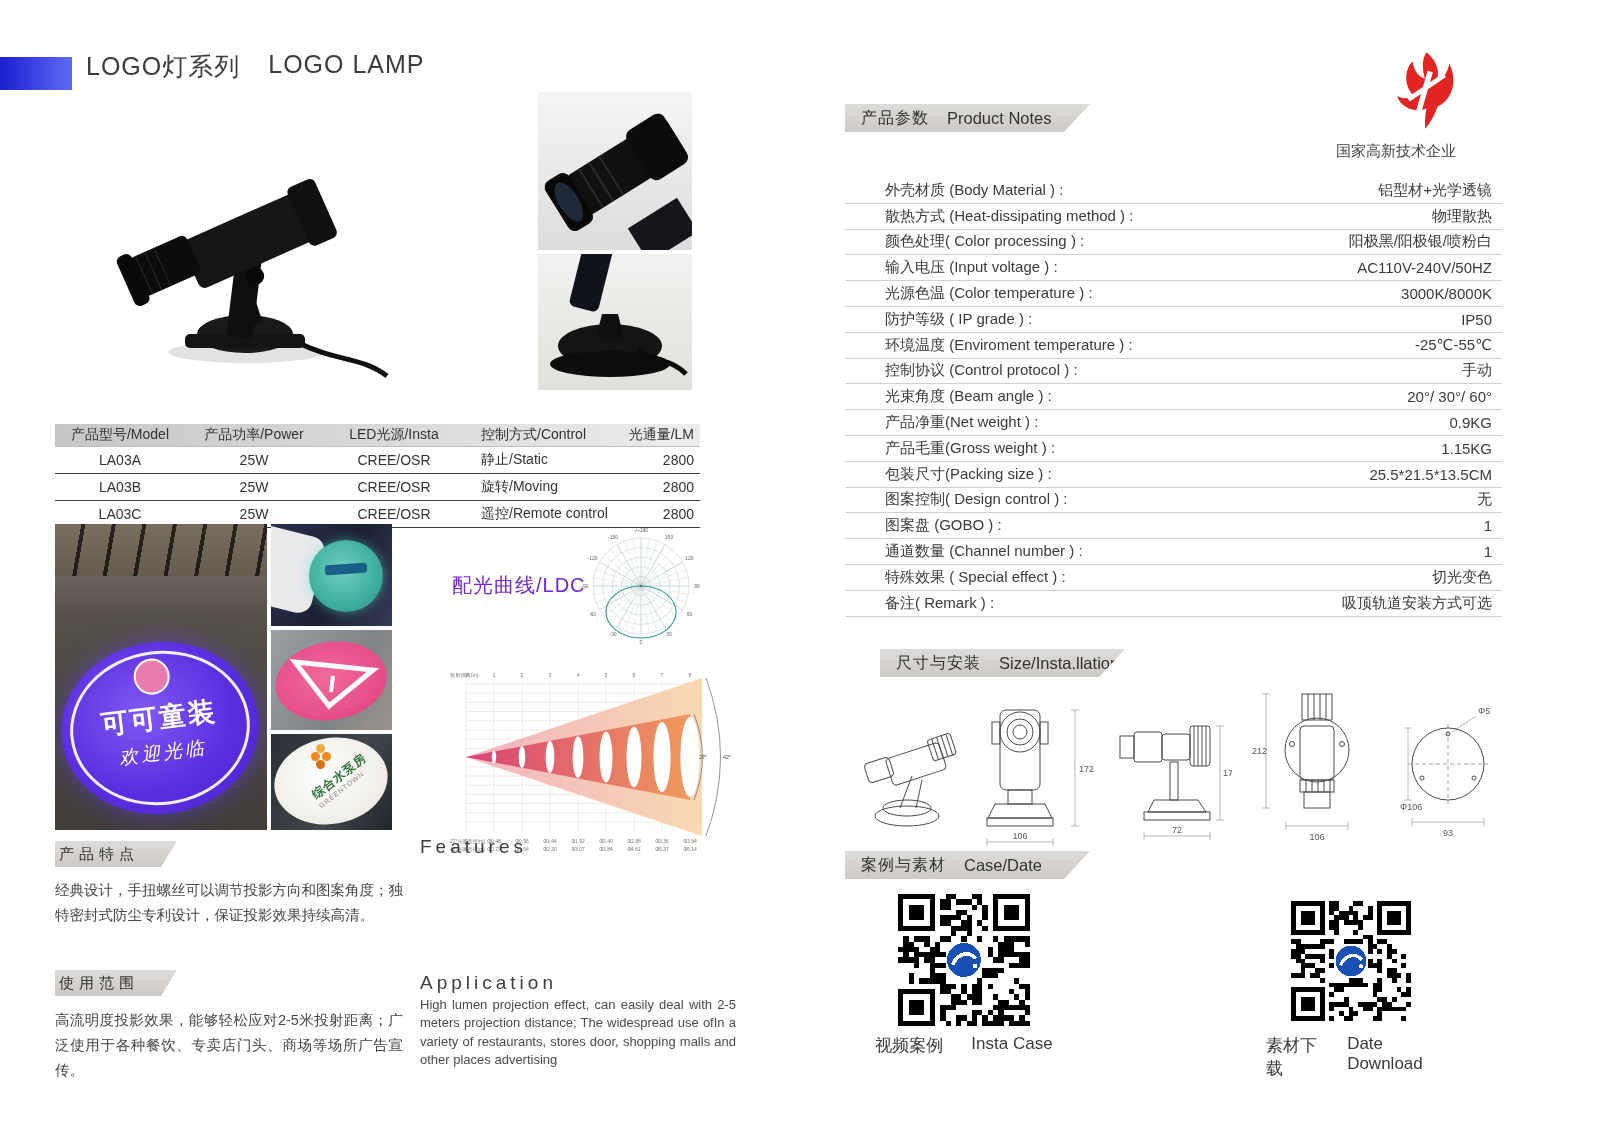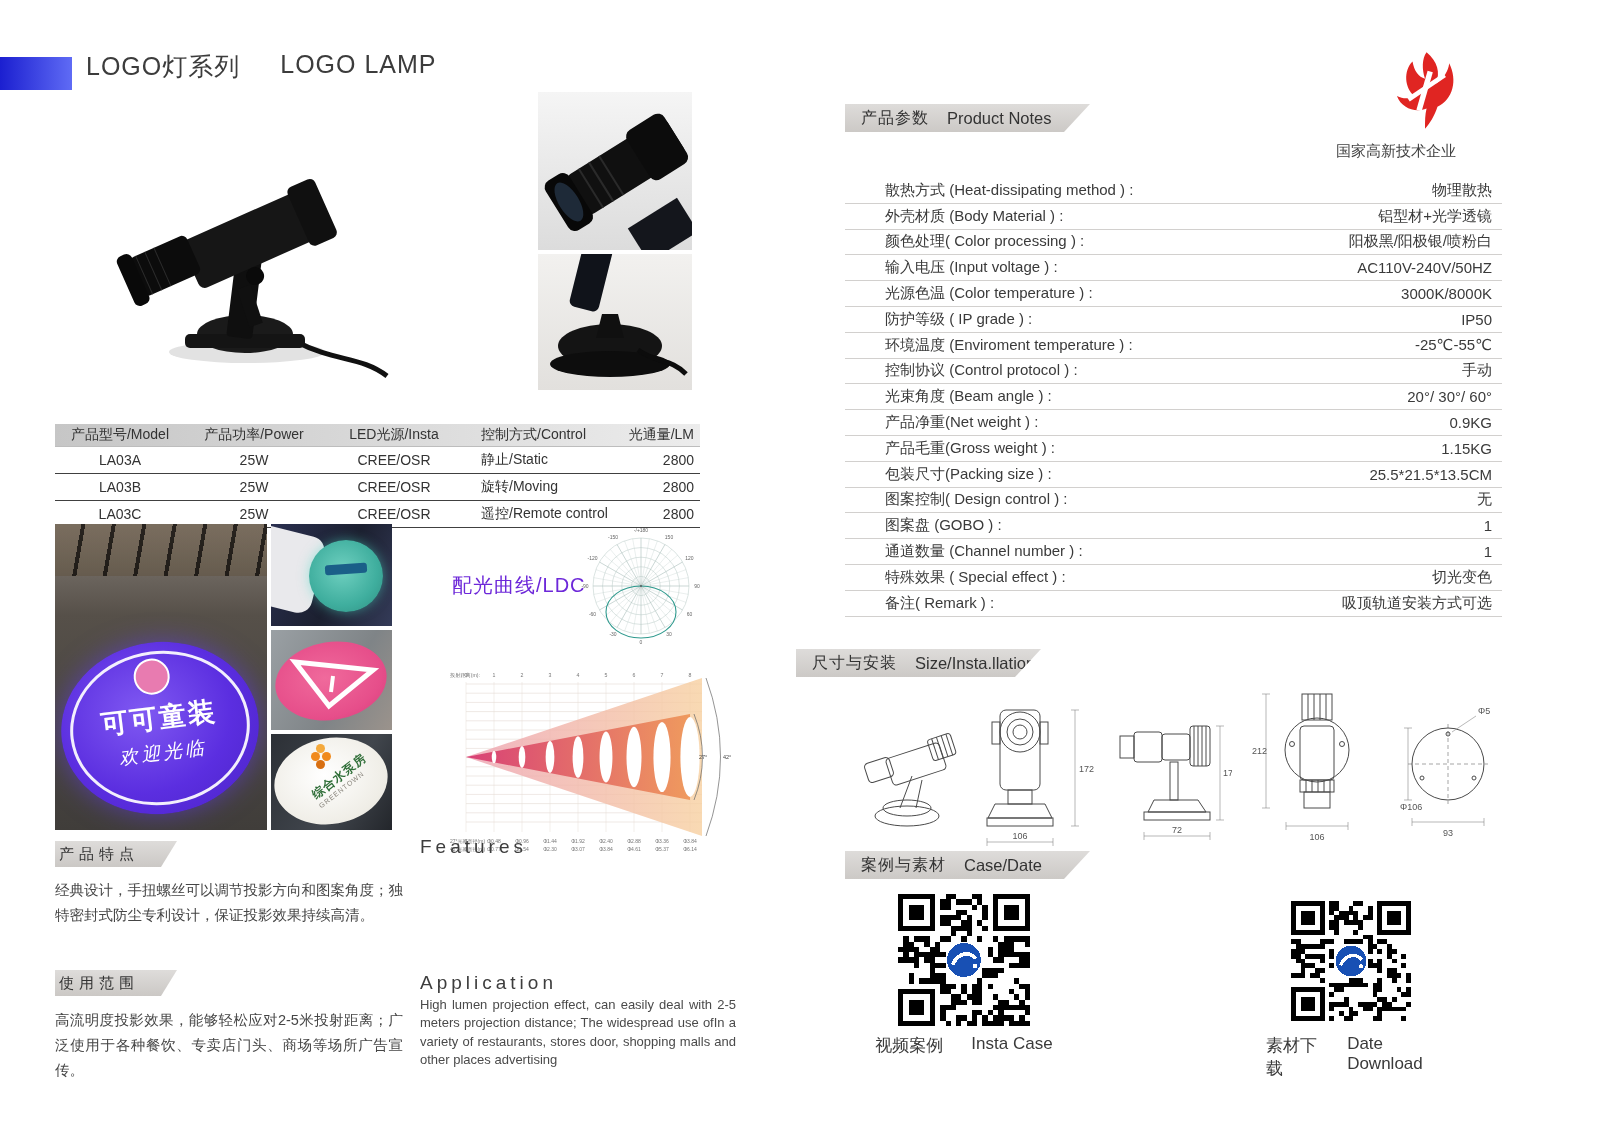--- a/index.html
+++ b/index.html
@@ -3,21 +3,21 @@
 <meta charset="utf-8">
 <style>
   *{margin:0;padding:0;box-sizing:border-box}
   html,body{background:#fff}
   body{font-family:"Liberation Sans","DejaVu Sans",sans-serif;color:#3b3b3b}
   #page{position:relative;width:1600px;height:1131px;background:#fff;overflow:hidden}
   .abs{position:absolute}
 
   
   #accent-bar{left:0;top:57px;width:72px;height:33px;background:linear-gradient(90deg,#1b1fd0,#5f6bf5)}
-  #title{left:86px;top:50px;display:flex;gap:40px;font-size:25px;color:#3c3c3c;font-weight:500;letter-spacing:1px}
+  #title{left:86px;top:50px;display:flex;gap:28px;font-size:25px;color:#3c3c3c;font-weight:500;letter-spacing:1px}
 
   
   .ribbon{height:28px;background:linear-gradient(180deg,#dedcda,#ccc9c6);clip-path:polygon(0 0,100% 0,calc(100% - 26px) 100%,0 100%);
           display:flex;align-items:center;padding:0 0 0 16px;gap:18px;color:#333}
   .ribbon .cn{font-size:16px;letter-spacing:1px}
   .ribbon .en{font-size:16.5px}
   .ribbon-sm{height:26px;width:122px;background:linear-gradient(180deg,#dedcda,#cbc8c5);
           clip-path:polygon(0 0,100% 0,calc(100% - 16px) 100%,0 100%);
           display:flex;align-items:center;padding-left:4px;font-size:15px;letter-spacing:5px;color:#333}
 
@@ -358,28 +358,28 @@
 
   <svg class="abs" style="left:1386px;top:46px;width:78px;height:92px" viewBox="0 0 100 110">
     <path fill="#e02522" d="M52,4 C66,16 70,30 64,44 C74,38 80,28 81,18 C92,40 86,64 66,74 C62,86 56,96 50,102 C50,92 50,84 52,76 C38,82 20,76 14,60 C22,64 30,64 36,60 C24,50 22,28 34,16 C36,28 42,36 50,38 C46,26 46,12 52,4 Z"></path>
     <rect x="24" y="46" width="56" height="6" fill="#fff" transform="rotate(-34 52 49)"></rect>
     <rect x="46" y="28" width="7" height="52" fill="#fff" transform="rotate(16 50 54)"></rect>
   </svg>
   <div class="abs" id="cert">国家高新技术企业</div>
 
   <div class="abs" id="spec-list">
       <div class="spec-row">
+        <span class="l">外壳材质 (Body Material ) :</span>
+        <span class="v">铝型材+光学透镜</span>
+      </div>
+      <div class="spec-row">
         <span class="l">散热方式 (Heat-dissipating method ) :</span>
         <span class="v">物理散热</span>
       </div>
       <div class="spec-row">
-        <span class="l">外壳材质 (Body Material ) :</span>
-        <span class="v">铝型材+光学透镜</span>
-      </div>
-      <div class="spec-row">
         <span class="l">颜色处理( Color processing ) :</span>
         <span class="v">阳极黑/阳极银/喷粉白</span>
       </div>
       <div class="spec-row">
         <span class="l">输入电压 (Input voltage ) :</span>
         <span class="v">AC110V-240V/50HZ</span>
       </div>
       <div class="spec-row">
         <span class="l">光源色温 (Color temperature ) :</span>
         <span class="v">3000K/8000K</span>
@@ -427,21 +427,21 @@
       <div class="spec-row">
         <span class="l">特殊效果 ( Special effect ) :</span>
         <span class="v">切光变色</span>
       </div>
       <div class="spec-row">
         <span class="l">备注( Remark ) :</span>
         <span class="v">吸顶轨道安装方式可选</span>
       </div>
     </div>
 
-  <div class="abs ribbon" style="left:796px;top:649px;width:245px">
+  <div class="abs ribbon" style="left:880px;top:649px;width:245px">
     <span class="cn">尺寸与安装</span>
     <span class="en">Size/Insta.llation</span>
   </div>
 
   <svg class="abs" style="left:852px;top:692px;width:110px;height:150px" viewBox="0 0 110 150">
     <g class="tech">
       <ellipse cx="55" cy="124" rx="32" ry="10"></ellipse>
       <ellipse cx="55" cy="116" rx="24" ry="8"></ellipse>
       <path d="M48,116 L60,84 M64,116 L70,88"></path>
       <rect x="36" y="58" width="56" height="28" rx="4" transform="rotate(-18 64 72)"></rect>

